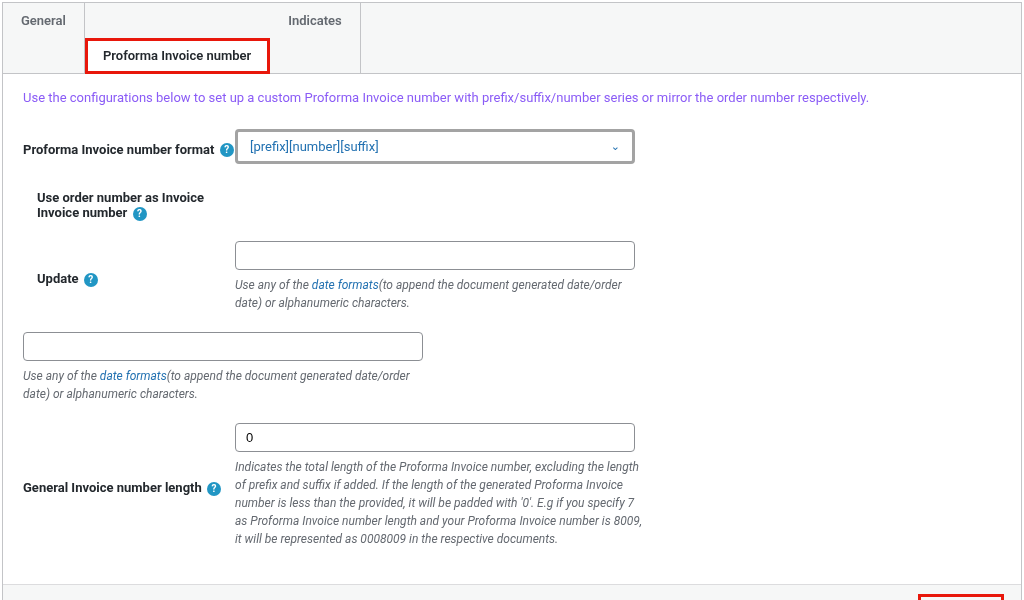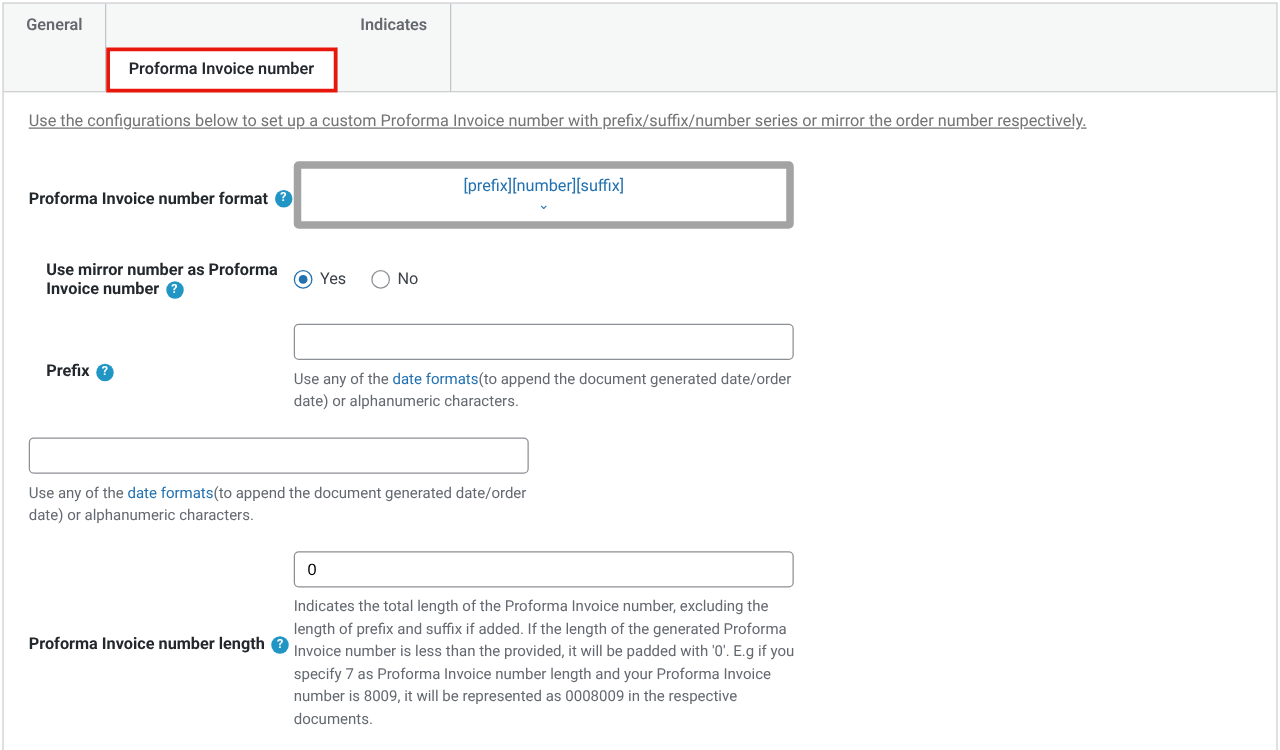--- a/index.html
+++ b/index.html
@@ -3,37 +3,37 @@
   <meta charset="utf-8">
   <style>
     * { box-sizing: border-box; margin: 0; padding: 0; }
     body { font-family: -apple-system, BlinkMacSystemFont, "Segoe UI", Roboto, sans-serif; background: #fff; font-size: 13px; color: #23282d; }
     .container { border: 1px solid #c3c4c7; margin: 2px; }
     .tabs { display: flex; background: #f6f7f7; border-bottom: 1px solid #c3c4c7; }
     .tab { padding: 10px 18px; color: #646970; cursor: pointer; border-right: 1px solid #c3c4c7; font-size: 13px; font-weight: 600; }
     .tab.active { background: #fff; color: #23282d; border-bottom: 1px solid #fff; margin-bottom: -1px; }
     .tab.highlight { outline: 3px solid #e8170b; outline-offset: -3px; margin-top: 35px; }
     .content { background: #fff; padding: 16px 20px; }
-    .intro { color: #737373; font-size: 13px; margin-bottom: 24px; text-decoration: underline; }
+    .intro { color: #8b5cf6; font-size: 13px; margin-bottom: 24px; }
     .row { display: flex; align-items: center; margin-bottom: 20px; }
     .label-col { width: 212px; flex-shrink: 0; font-weight: 700; color: #23282d; padding-top: 6px; font-size: 13px; }
     .label-col.indent { padding-left: 14px; }
     .field-col { flex: 1; max-width: 410px; }
     .help-icon { display: inline-block; width: 14px; height: 14px; background: #2196c4; color: #fff; border-radius: 50%; font-size: 10px; line-height: 14px; text-align: center; font-weight: 700; margin-left: 2px; vertical-align: middle; cursor: help; }
-    .select-wrap { border: 6px solid #a3a3a3; border-radius: 4px; padding: 7px 12px; display: flex; align-items: center; justify-content: space-between; background: #fff; cursor: pointer; max-width: 400px; flex-direction: column; }
+    .select-wrap { border: 3px solid #a3a3a3; border-radius: 4px; padding: 7px 12px; display: flex; align-items: center; justify-content: space-between; background: #fff; cursor: pointer; max-width: 400px; }
     .select-value { color: #2271b1; font-size: 13px; }
     .chevron { color: #2271b1; font-size: 11px; }
     .radio-row { display: flex; align-items: center; gap: 20px; padding-top: 4px; }
     .radio-item { display: flex; align-items: center; gap: 6px; cursor: pointer; }
     .radio-outer { width: 15px; height: 15px; border: 1px solid #8c8f94; border-radius: 50%; display: flex; align-items: center; justify-content: center; background: #fff; }
     .radio-outer.selected { border-color: #2271b1; }
     .radio-inner { width: 7px; height: 7px; background: #2271b1; border-radius: 50%; }
     .radio-label { font-size: 13px; color: #3c434a; }
     .text-input { width: 400px; padding: 6px 10px; border: 1px solid #8c8f94; border-radius: 4px; font-size: 13px; background: #fff; }
-    .helper { font-size: 12px; color: #646970; margin-top: 6px; line-height: 1.5; max-width: 410px; }
+    .helper { font-size: 12px; color: #646970; font-style: italic; margin-top: 6px; line-height: 1.5; max-width: 410px; }
     .helper .link { color: #2271b1; cursor: pointer; }
     .footer { background: #f6f7f7; padding: 12px 20px; display: flex; justify-content: flex-end; border-top: 1px solid #dcdcde; }
     .update-btn-wrap { outline: 3px solid #e8170b; padding: 3px; }
     .update-btn { background: #2271b1; color: #000000; border: none; padding: 8px 16px; font-size: 13px; border-radius: 3px; cursor: pointer; font-weight: 400; }
   </style>
 </head>
 <body>
 
 <div class="container">
   <div class="tabs">
@@ -53,42 +53,28 @@
       <div class="field-col">
         <div class="select-wrap">
           <span class="select-value">[prefix][number][suffix]</span>
           <span class="chevron">⌄</span>
         </div>
       </div>
     </div>
 
     <div class="row">
       <div class="label-col indent">
-        <span>Use mirror number as Proforma Invoice number</span>
+        <span>Use order number as Invoice Invoice number</span>
         <span class="help-icon">?</span>
-      </div>
-      <div class="field-col">
-        <div class="radio-row">
-          <label class="radio-item">
-            <span class="radio-outer selected">
-                <span class="radio-inner"></span>
-              </span>
-            <span class="radio-label">Yes</span>
-          </label>
-          <label class="radio-item">
-            <span class="radio-outer"></span>
-            <span class="radio-label">No</span>
-          </label>
-        </div>
       </div>
     </div>
 
     <div class="row">
       <div class="label-col indent">
-        <span>Prefix</span>
+        <span>Update</span>
         <span class="help-icon">?</span>
       </div>
       <div class="field-col">
         <input type="text" class="text-input" value="" style="">
         <div class="helper">
           <span>Use any of the </span><span class="link">date formats</span><span>(to append the document generated date/order date) or alphanumeric characters.</span>
         </div>
       </div>
     </div>
 
@@ -96,21 +82,21 @@
       <div class="field-col">
         <input type="text" class="text-input" value="" style="">
         <div class="helper">
           <span>Use any of the </span><span class="link">date formats</span><span>(to append the document generated date/order date) or alphanumeric characters.</span>
         </div>
       </div>
     </div>
 
     <div class="row">
       <div class="label-col">
-        <span>Proforma Invoice number length</span>
+        <span>General Invoice number length</span>
         <span class="help-icon">?</span>
       </div>
       <div class="field-col">
         <input type="text" class="text-input" value="0" style="">
         <div class="helper">Indicates the total length of the Proforma Invoice number, excluding the length of prefix and suffix if added. If the length of the generated Proforma Invoice number is less than the provided, it will be padded with '0'. E.g if you specify 7 as Proforma Invoice number length and your Proforma Invoice number is 8009, it will be represented as 0008009 in the respective documents.</div>
       </div>
     </div>
   </div>
 
   <div class="footer">

